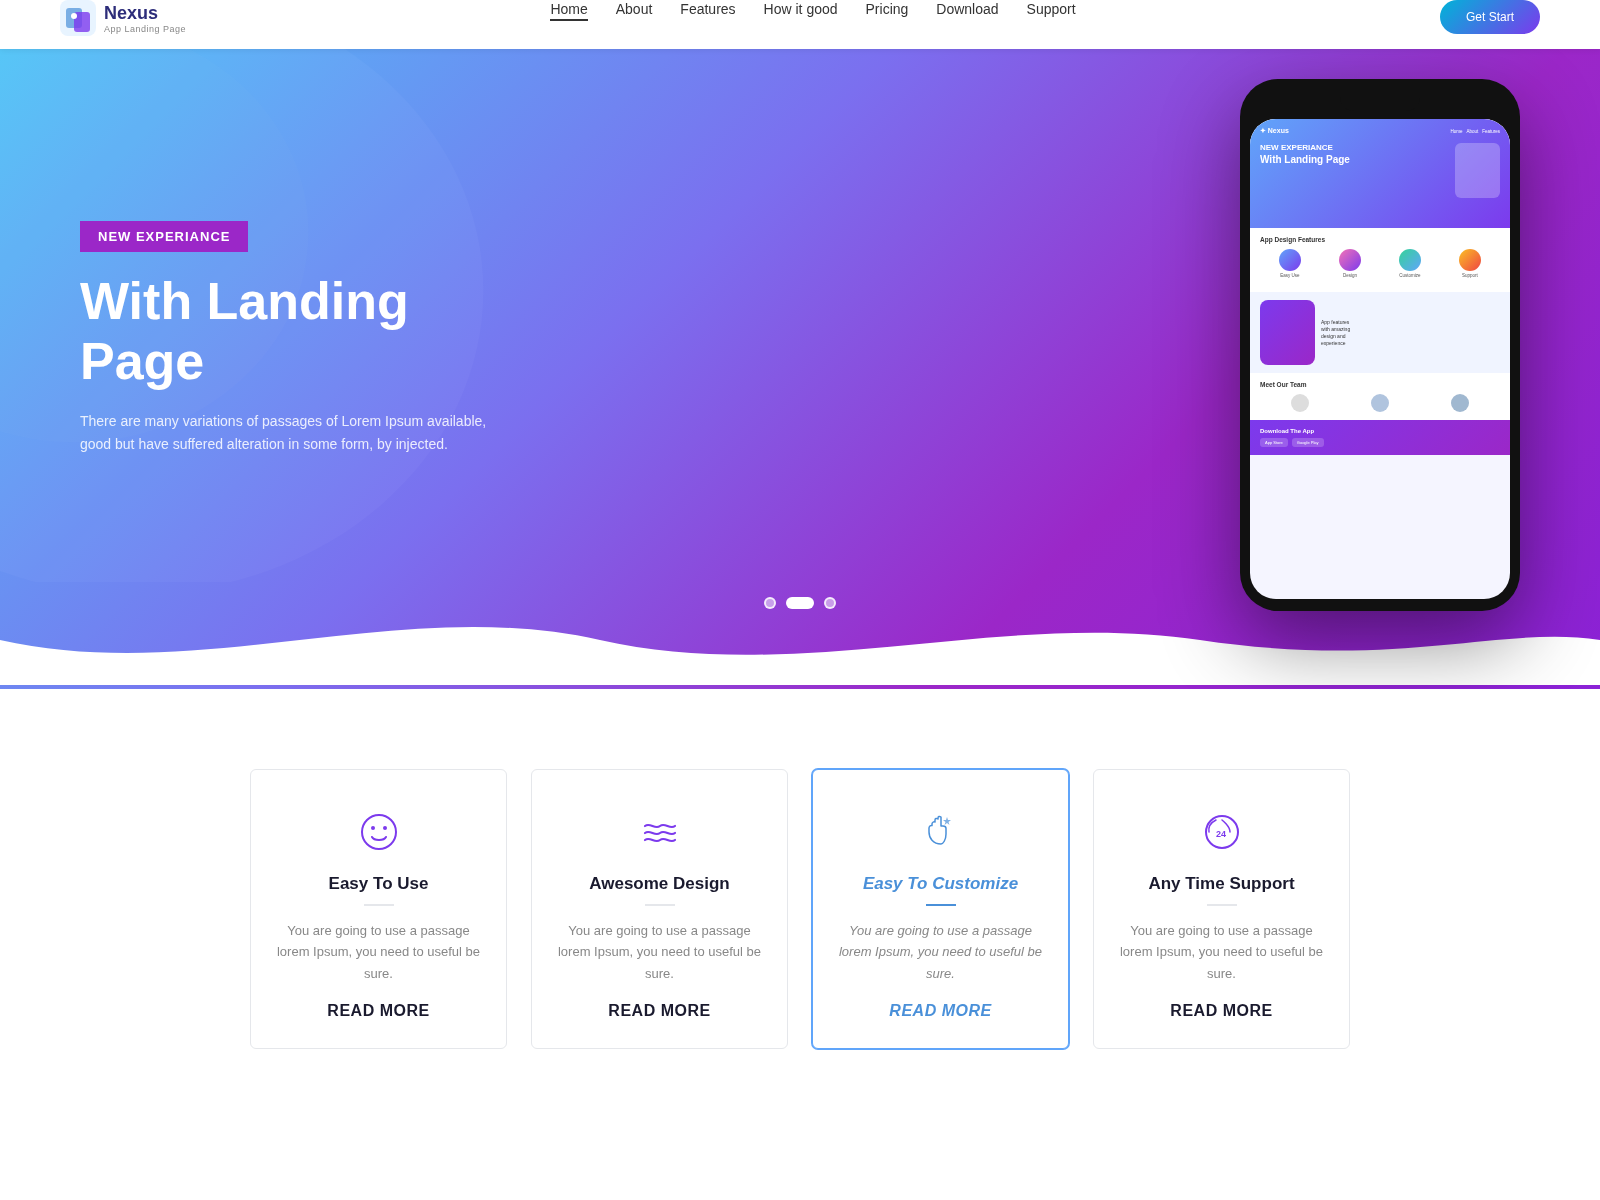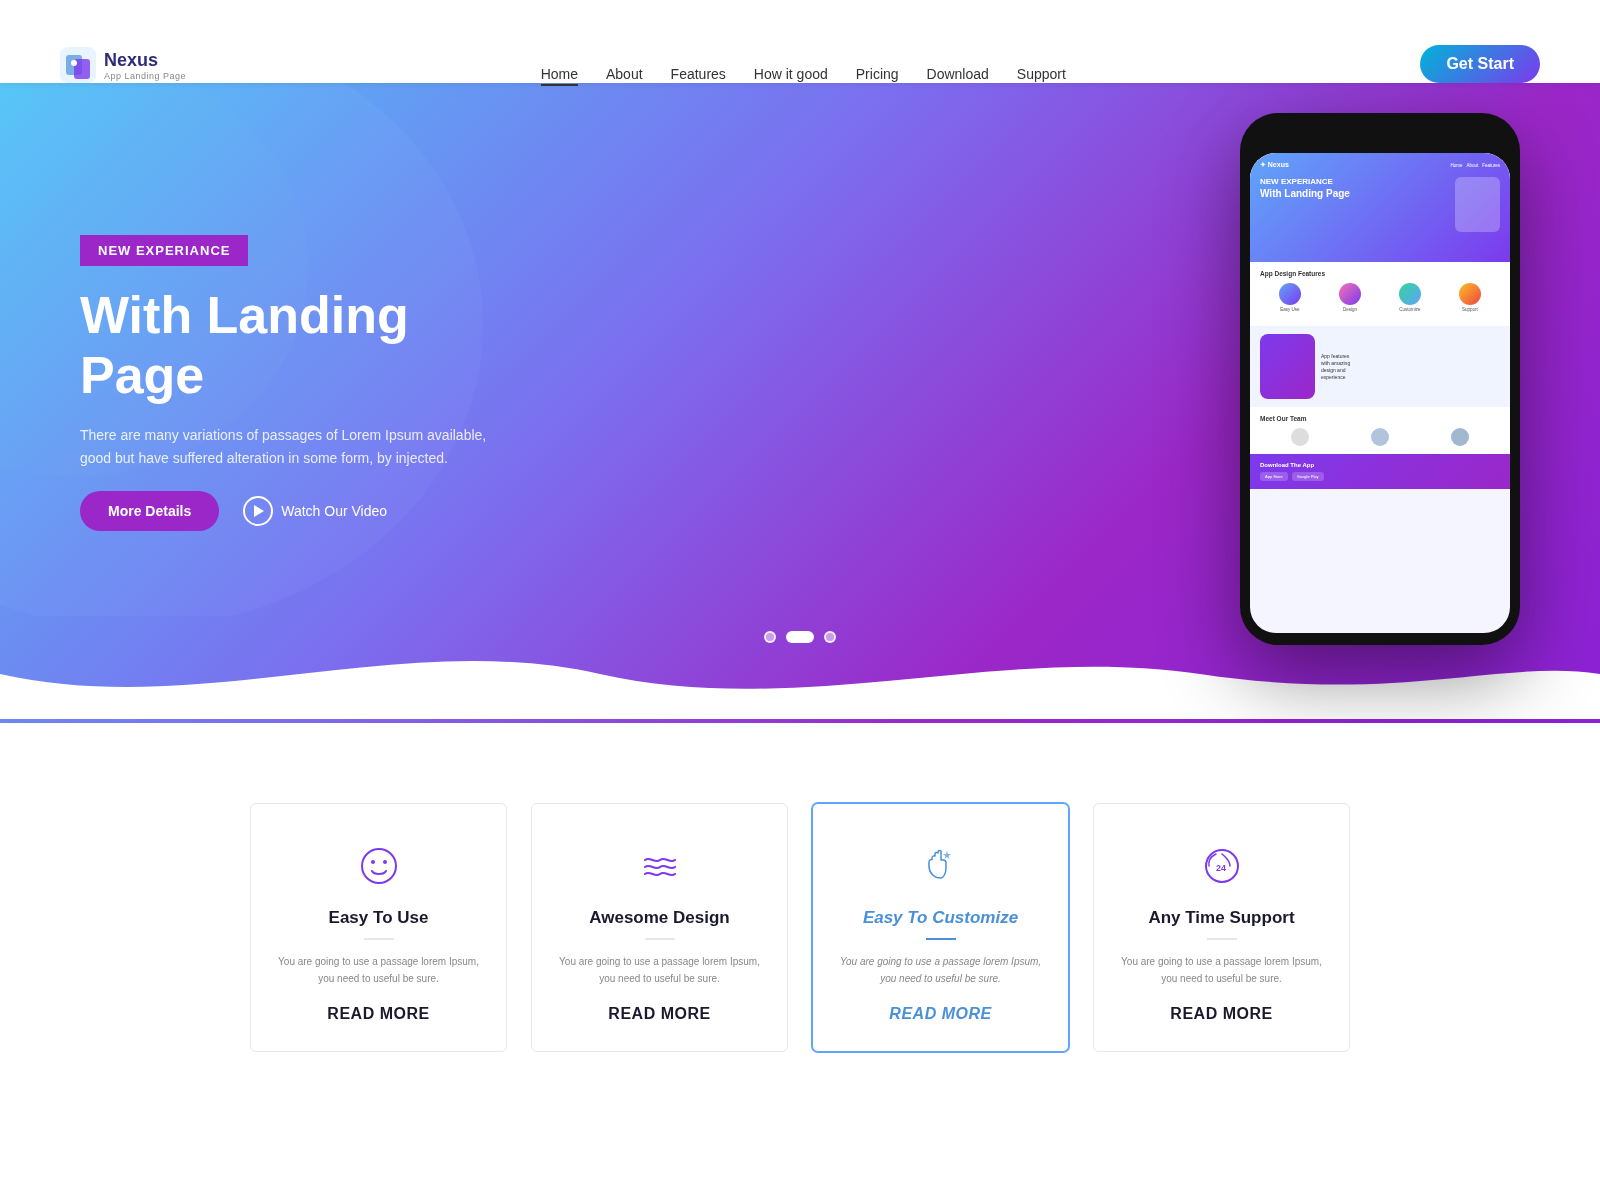--- a/index.html
+++ b/index.html
@@ -1,24 +1,24 @@
 <!DOCTYPE html>
 <html><head>
   <meta charset="utf-8">
   <style>
     * { margin: 0; padding: 0; box-sizing: border-box; }
     body { font-family: 'Segoe UI', Arial, sans-serif; overflow-x: hidden; background: #fff; }
 
     
     .navbar {
       display: flex;
-      align-items: flex-end;
+      align-items: flex-start;
       justify-content: space-between;
       padding: 0 60px;
-      height: 83px;
+      height: 49px;
       background: #fff;
       box-shadow: 0 1px 6px rgba(0,0,0,0.08);
       position: relative;
       z-index: 10;
     }
     .logo {
       display: flex;
       align-items: center;
       gap: 8px;
     }
@@ -46,22 +46,22 @@
       color: #333;
       border-bottom: 2px solid #333;
       padding-bottom: 2px;
     }
     .btn-get-start {
       background: linear-gradient(135deg, #00b4d8, #7c3aed);
       color: #fff;
       border: none;
       border-radius: 25px;
       padding: 10px 26px;
-      font-size: 16px;
-      font-weight: 700;
+      font-size: 12px;
+      font-weight: 400;
       cursor: pointer;
       transition: opacity 0.2s;
     }
 
     
     .hero {
       position: relative;
       min-height: 640px;
       background: linear-gradient(135deg, #4fc3f7 0%, #7b6fef 40%, #9b27c8 70%, #8b22d6 100%);
       overflow: hidden;
@@ -367,21 +367,21 @@
     }
     .feature-card.active .feature-title { color: #4a90d9; }
     .feature-divider {
       width: 30px;
       height: 2px;
       background: #e5e7eb;
       margin: 0 auto 14px;
     }
     .feature-card.active .feature-divider { background: #4a90d9; }
     .feature-desc {
-      font-size: 10px;
+      font-size: 13px;
       color: #888;
       line-height: 1.65;
       margin-bottom: 18px;
     }
     .feature-read-more {
       font-size: 16px;
       font-weight: 700;
       color: #1a1a2e;
       letter-spacing: 0.5px;
       text-transform: uppercase;
@@ -425,27 +425,20 @@
     <svg viewBox="0 0 600 500" fill="none" xmlns="http://www.w3.org/2000/svg">
       <ellipse cx="200" cy="250" rx="300" ry="260" fill="rgba(255,255,255,0.12)"></ellipse>
       <ellipse cx="150" cy="200" rx="200" ry="180" fill="rgba(255,255,255,0.08)"></ellipse>
     </svg>
   </div>
 
   <div class="hero-content">
     <div class="hero-badge">NEW EXPERIANCE</div>
     <h1 class="hero-title">With Landing Page</h1>
     <p class="hero-desc">There are many variations of passages of Lorem Ipsum available, good but have suffered alteration in some form, by injected.</p>
-    <div class="hero-actions">
-      <button class="btn-more-details">More Details</button>
-      <button class="btn-watch-video">
-        <span class="play-icon"></span>
-        <span>Watch Our Video</span>
-      </button>
-    </div>
   </div>
 
   <div class="hero-phone">
     <div class="phone-outer">
       <div class="phone-notch"></div>
       <div class="phone-screen">
         <div class="phone-screen-inner">
 
           <div class="ps-header">
             <div class="ps-header-top">

